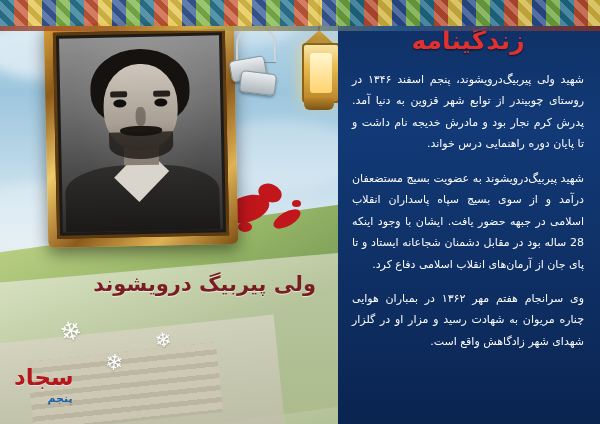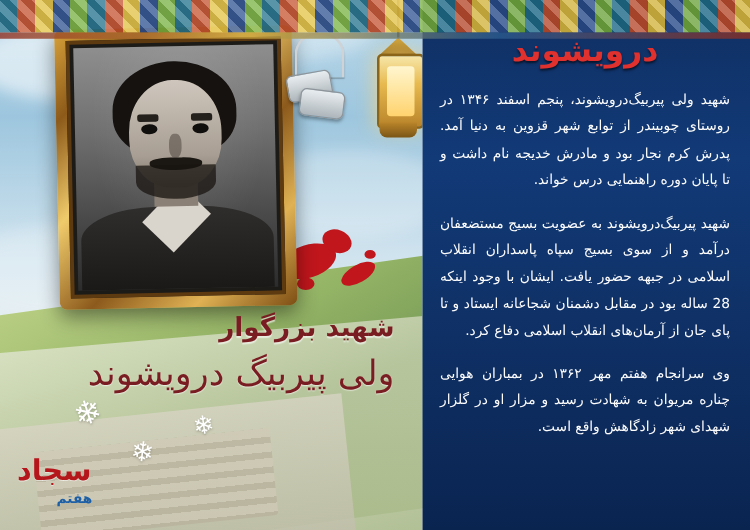--- a/index.html
+++ b/index.html
@@ -151,21 +151,21 @@
   
   .name-block{
     position:absolute;right:22px;top:250px;width:300px;text-align:right;
     direction:rtl;
   }
   .name-1{
     font-size:21px;font-weight:bold;color:#7a1d22;letter-spacing:0;
     text-shadow:0 1px 1px rgba(255,255,255,.6);
   }
   .name-2{
-    margin-top:8px;font-size:28px;font-weight:normal;color:#7a1d22;
+    margin-top:22px;font-size:21px;font-weight:bold;color:#7a1d22;
     text-shadow:0 1px 1px rgba(255,255,255,.6);
   }
   
   .logo{
     position:absolute;left:14px;bottom:10px;width:92px;height:48px;
   }
   .logo-mark{
     font-size:23px;font-weight:bold;color:#b4161c;line-height:1.0;
     text-align:left;letter-spacing:-1px;
     text-shadow:0 1px 0 rgba(255,255,255,.5);
@@ -277,32 +277,31 @@
     <div class="lantern">
       <div class="lan-rope"></div>
       <div class="lan-top"></div>
       <div class="lan-body">
           <div class="lan-glass"></div>
         </div>
       <div class="lan-bot"></div>
     </div>
 
     <div class="name-block">
-      <div class="name-1">شهید بزرگوار</div>
       <div class="name-2">ولی پیربیگ درویشوند</div>
     </div>
 
     <div class="logo">
       <div class="logo-mark">سجاد</div>
-      <div class="logo-sub">هفتم</div>
+      <div class="logo-sub">پنجم</div>
     </div>
   </div>
 
   <div class="right-panel">
-    <div class="title">درویشوند</div>
+    <div class="title">زندگینامه</div>
     <p class="para">شهید ولی پیربیگ‌درویشوند، پنجم اسفند ۱۳۴۶ در روستای چوبیندر از توابع شهر قزوین به دنیا آمد. پدرش کرم نجار بود و مادرش خدیجه نام داشت و تا پایان دوره راهنمایی درس خواند.</p>
     <p class="para">شهید پیربیگ‌درویشوند به عضویت بسیج مستضعفان درآمد و از سوی بسیج سپاه پاسداران انقلاب اسلامی در جبهه حضور یافت. ایشان با وجود اینکه 28 ساله بود در مقابل دشمنان شجاعانه ایستاد و تا پای جان از آرمان‌های انقلاب اسلامی دفاع کرد.</p>
     <p class="para">وی سرانجام هفتم مهر ۱۳۶۲ در بمباران هوایی چناره مریوان به شهادت رسید و مزار او در گلزار شهدای شهر زادگاهش واقع است.</p>
   </div>
 
   <div class="ornament"></div>
   <div class="orn-edge"></div>
 
 </div>
 

